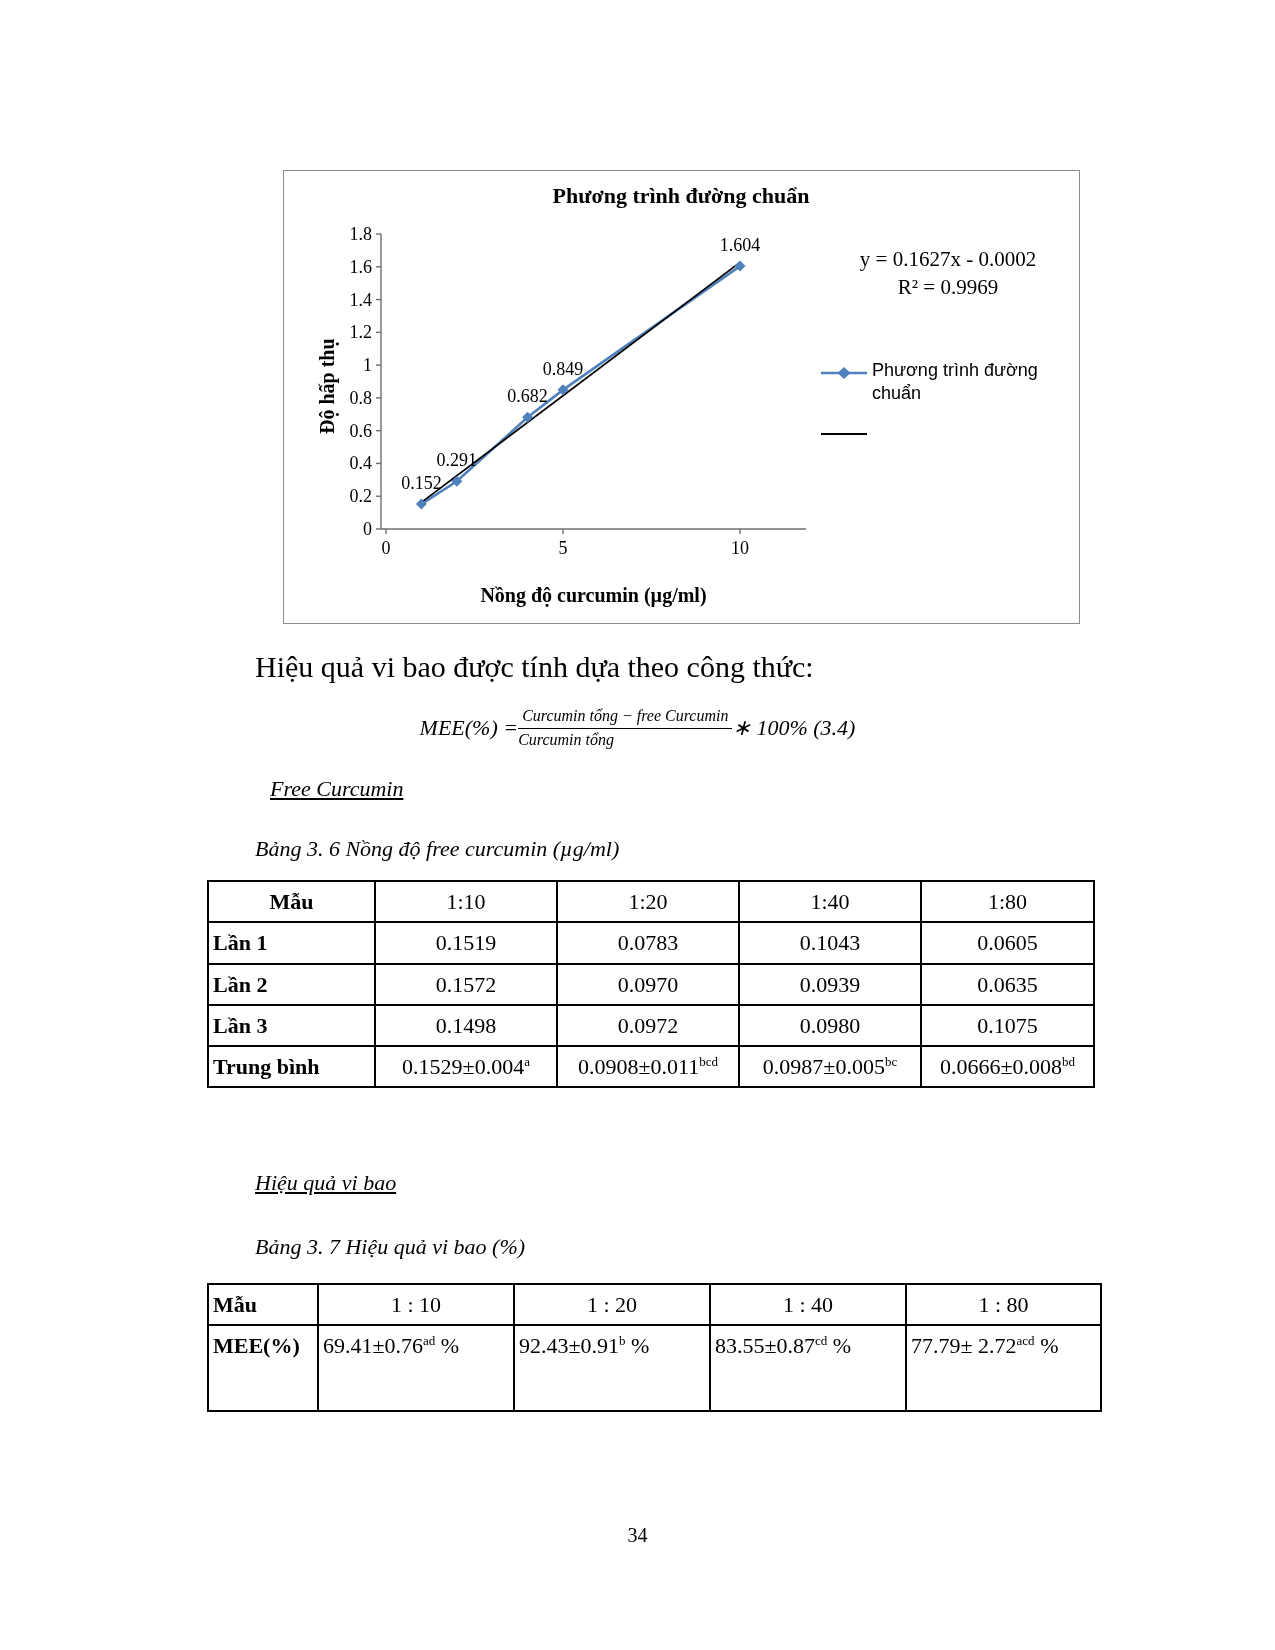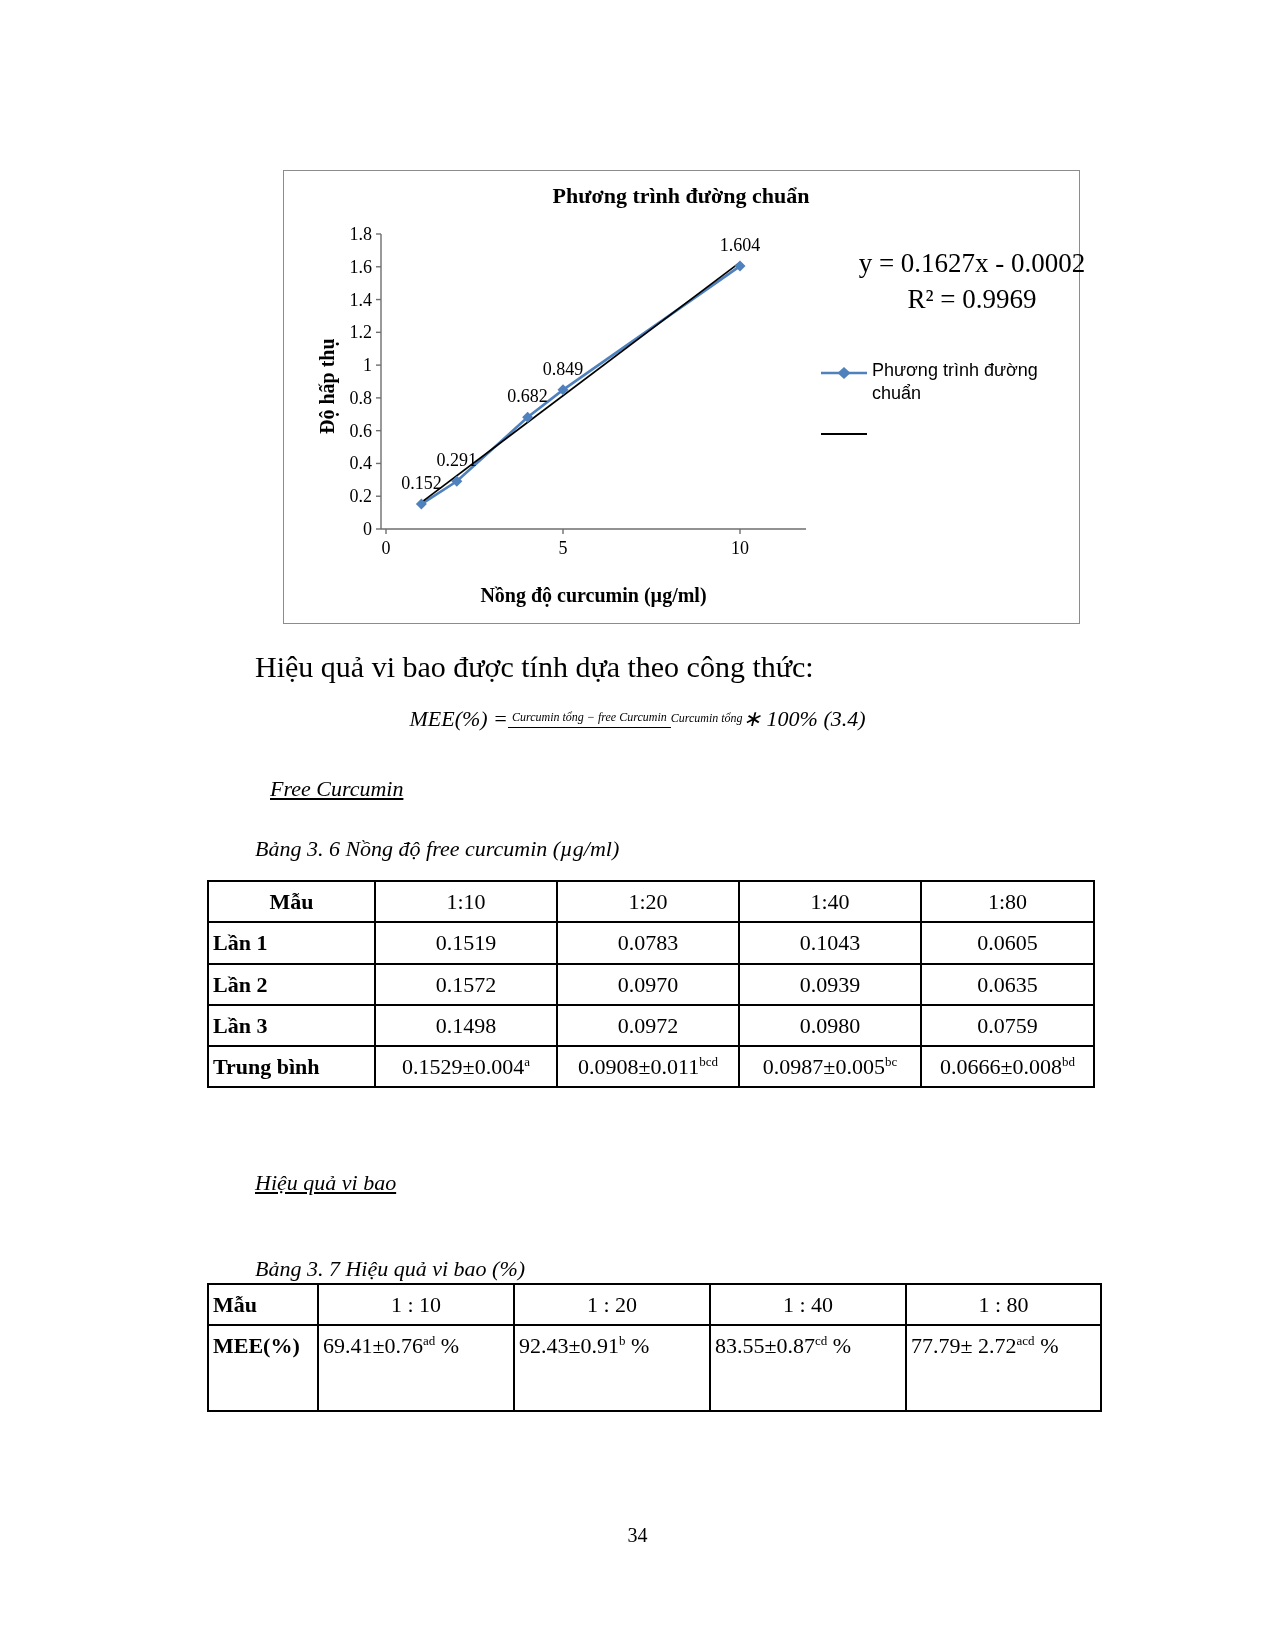--- a/index.html
+++ b/index.html
@@ -11,51 +11,51 @@
   .page{position:absolute;inset:0;}
 
   
   .chart-box{position:absolute;left:283px;top:170px;width:795px;height:452px;
     border:1.5px solid #8c8c8c;background:#fff;}
   #chart-svg{position:absolute;left:0;top:0;}
   #chart-svg .tick{font-family:"Liberation Serif",serif;font-size:18px;fill:#000;}
   #chart-svg .dlabel{font-family:"Liberation Serif",serif;font-size:18px;fill:#000;}
   .chart-title{position:absolute;left:97px;top:12px;width:600px;text-align:center;
     font-weight:bold;font-size:22px;}
-  .chart-eq{position:absolute;left:558px;top:74px;width:260px;text-align:center;
-    font-size:27px;line-height:1.35;}
+  .chart-eq{position:absolute;left:534px;top:74px;width:260px;text-align:center;
+    font-size:21px;line-height:1.35;}
   .chart-ylabel{position:absolute;left:32px;top:140px;height:150px;
     writing-mode:vertical-rl;transform:rotate(180deg);
     font-weight:bold;font-size:20px;text-align:center;}
   .chart-xlabel{position:absolute;left:97px;top:413px;width:425px;text-align:center;
     font-weight:bold;font-size:20px;}
   .legend{position:absolute;left:537px;top:188px;width:250px;
     font-family:"Liberation Sans",sans-serif;font-size:18px;}
   .legend-item{display:flex;align-items:flex-start;margin-bottom:16px;}
   .legend-sample{flex:0 0 46px;margin-top:7px;margin-right:5px;}
   .legend-label{line-height:1.25;width:190px;}
   .ls{stroke:var(--series-color);stroke-width:2.6;}
   .lf{fill:var(--series-color);}
   .lt{stroke:var(--trend-color);stroke-width:2;}
 
   
   .para{position:absolute;left:255px;top:650px;font-size:30px;}
   .formula{position:absolute;left:0;top:706px;width:1275px;display:flex;
     justify-content:center;align-items:center;font-style:italic;font-size:22px;}
-  .frac{display:inline-flex;flex-direction:row;text-align:left;
-    font-size:12px;line-height:1.25;}
+  .frac{display:inline-flex;flex-direction:column;text-align:left;
+    font-size:16px;line-height:1.25;}
   .frac .num{border-bottom:1.5px solid #000;padding:0 4px 2px;}
   .frac .den{padding-top:1px;}
   .heading-underline{position:absolute;font-size:22px;font-style:italic;
     text-decoration:underline;}
   #sec-free{left:270px;top:776px;}
   #sec-mee{left:255px;top:1170px;}
   .caption{position:absolute;font-size:22px;font-style:italic;}
   #cap-free{left:255px;top:836px;}
-  #cap-mee{left:255px;top:1234px;margin-top:22px;}
+  #cap-mee{left:255px;top:1234px;}
   .page-num{position:absolute;left:0;top:1524px;width:100%;text-align:center;font-size:20px;}
 
   
   table{border-collapse:collapse;position:absolute;font-size:22px;table-layout:fixed;
     line-height:1.15;}
   td{border:2px solid #000;padding:7px 4px;overflow:hidden;}
   .b{font-weight:bold;}
   .c{text-align:center;}
   sup{font-size:13px;line-height:0;}
   #table-free{left:207px;top:880px;width:886px;}
@@ -176,21 +176,21 @@
         <td class="c">0.1572</td>
         <td class="c">0.0970</td>
         <td class="c">0.0939</td>
         <td class="c">0.0635</td>
       </tr>
       <tr>
         <td class="b">Lần 3</td>
         <td class="c">0.1498</td>
         <td class="c">0.0972</td>
         <td class="c">0.0980</td>
-        <td class="c">0.0759</td>
+        <td class="c">0.1075</td>
       </tr>
       <tr>
         <td class="b">Trung bình</td>
         <td class="c"><span>0.1529±0.004</span><sup>a</sup></td>
         <td class="c"><span>0.0908±0.011</span><sup>bcd</sup></td>
         <td class="c"><span>0.0987±0.005</span><sup>bc</sup></td>
         <td class="c"><span>0.0666±0.008</span><sup>bd</sup></td>
       </tr>
     </tbody>
   </table>

